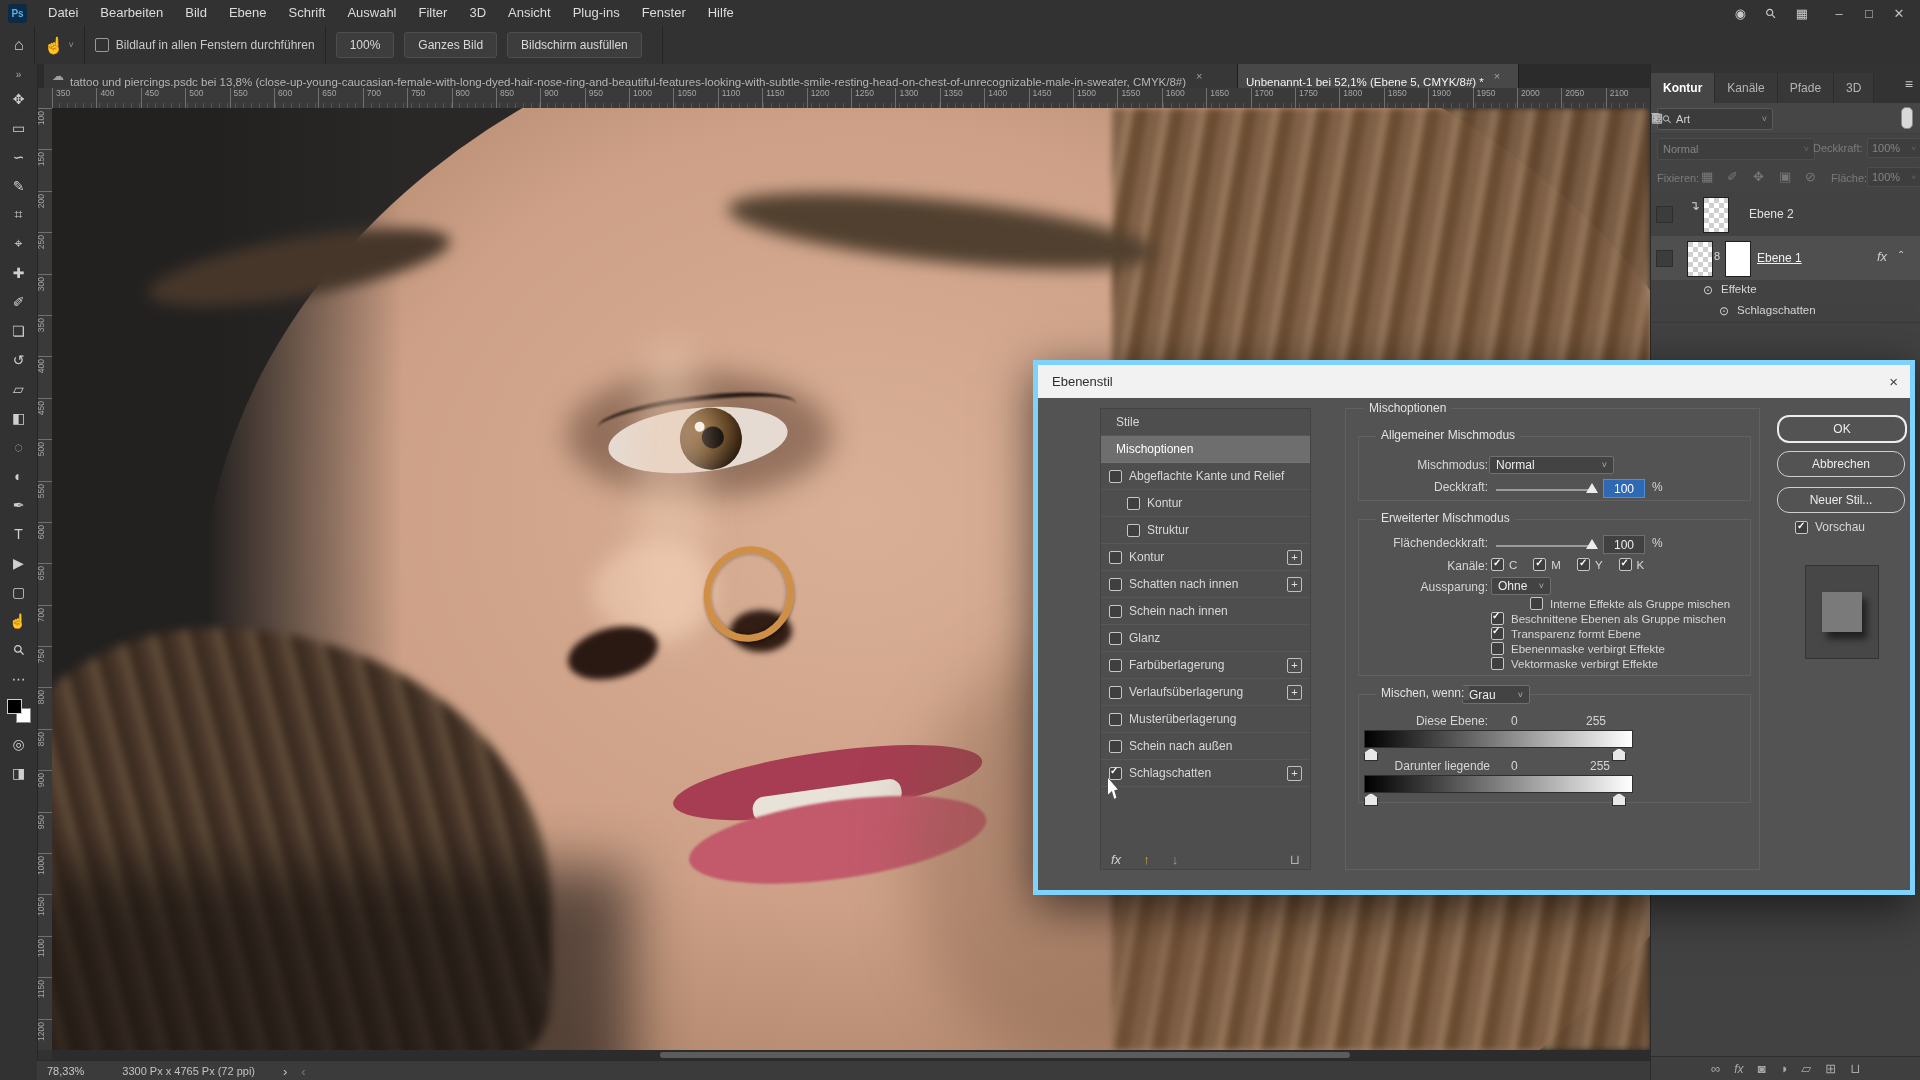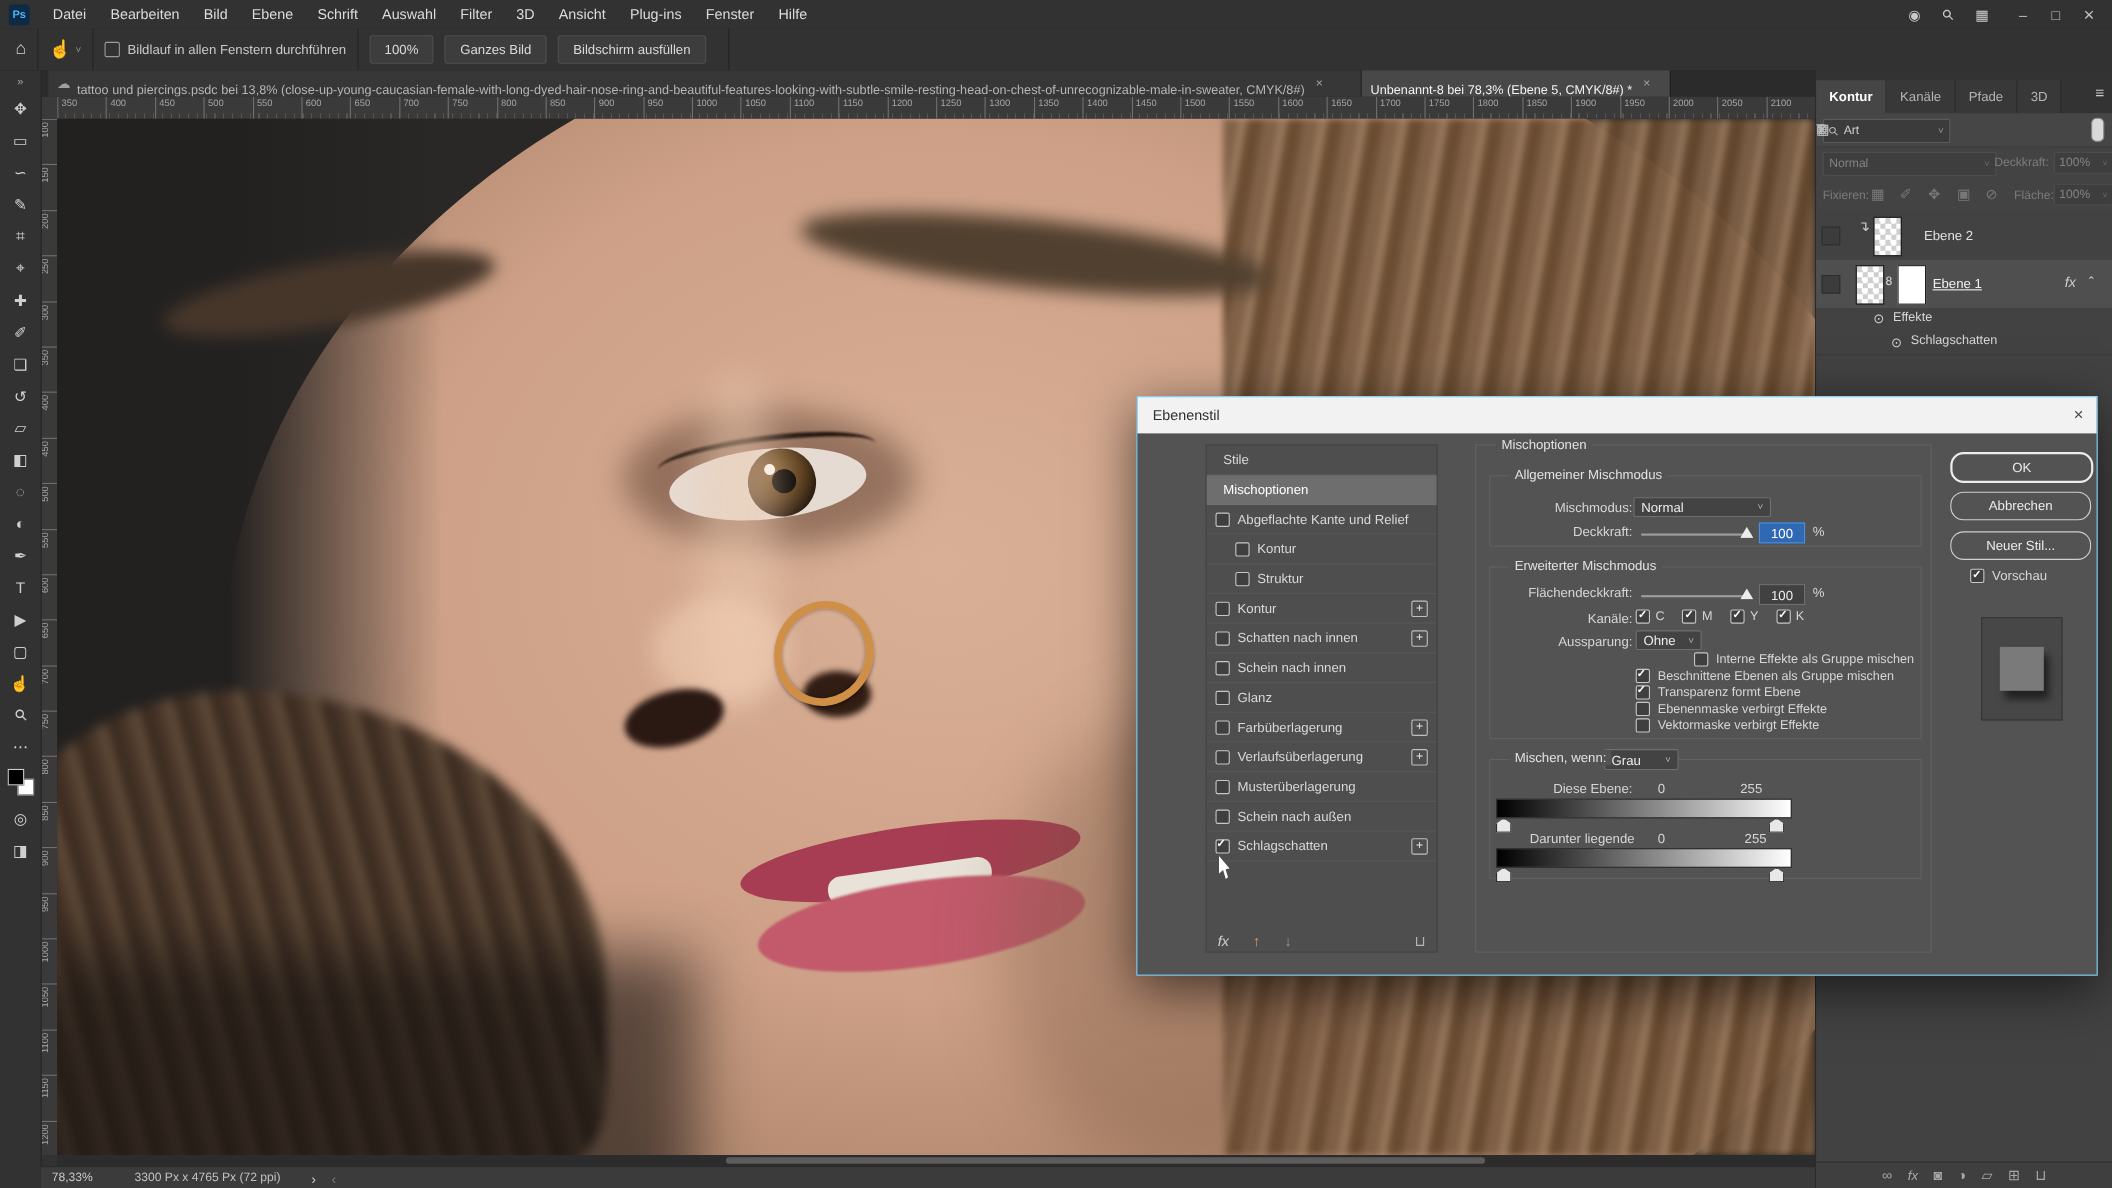--- a/index.html
+++ b/index.html
@@ -71,21 +71,21 @@
   .checker{background:repeating-conic-gradient(#fff 0 25%,#cfcfcf 0 50%) 0 0/10px 10px;border:1px solid #1f1f1f;}
   .lthumb{position:absolute;top:5px;width:24px;height:34px;}
   .lname{position:absolute;top:15px;font-size:12px;color:#e0e0e0;}
   .leye{position:absolute;top:3px;color:#cfcfcf;font-size:12px;}
   .ename{position:absolute;top:3px;font-size:11.5px;color:#d5d5d5;}
   #pfooter{position:absolute;left:0;top:992px;width:270px;height:24px;background:#3f3f3f;border-top:1px solid #2e2e2e;display:flex;align-items:center;padding-left:60px;box-sizing:border-box;gap:14px;}
   #pfooter span{color:#a8a8a8;font-size:13px;}
   #pfooter .fxi{font-style:italic;font-size:12px;}
   .pill{position:absolute;right:8px;top:4px;width:10px;height:20px;border-radius:5px;background:#d9d9d9;border:1px solid #888;}
   
-  #dialog{position:absolute;left:1033px;top:360px;width:872px;height:525px;border:1px solid #7dd3fc;box-shadow:0 12px 45px rgba(0,0,0,.6);background:#535353;z-index:50;}
+  #dialog{position:absolute;left:1033px;top:360px;width:872px;height:525px;border:5px solid #7dd3fc;box-shadow:0 12px 45px rgba(0,0,0,.6);background:#535353;z-index:50;}
   #dlg-title{position:absolute;left:0;top:0;width:100%;height:33px;background:#f2f2f2;display:flex;align-items:center;}
   #dlg-title .t{margin-left:14px;font-size:13px;color:#2e2e2e;}
   #dlg-title .x{margin-left:auto;margin-right:12px;font-size:15px;color:#444;}
   #dlg-body{position:absolute;left:0;top:33px;width:872px;height:492px;}
   #styleslist{position:absolute;left:62px;top:10px;width:211px;height:462px;background:#4e4e4e;border:1px solid #434343;box-sizing:border-box;}
   .sitem{height:26px;display:flex;align-items:center;padding:0 8px;border-bottom:1px solid rgba(255,255,255,.05);font-size:12px;color:#d8d8d8;}
   .sitem.selected{background:#6e6e6e;color:#fff;}
   .sitem.indent{padding-left:26px;}
   .sitem .slabel{margin-left:7px;white-space:nowrap;}
   .sitem .cb{width:11px;height:11px;border:1px solid #c7c7c7;border-radius:2px;background:#3f3f3f;position:relative;flex:none;}
@@ -174,21 +174,21 @@
     <span class="obar-div"></span>
   </div>
 
   <div id="tabstrip">
     <div id="tab1" class="doctab">
       <span class="cloud">☁</span>
       <span class="tx">tattoo und piercings.psdc bei 13,8% (close-up-young-caucasian-female-with-long-dyed-hair-nose-ring-and-beautiful-features-looking-with-subtle-smile-resting-head-on-chest-of-unrecognizable-male-in-sweater, CMYK/8#)</span>
       <span class="x">×</span>
     </div>
     <div id="tab2" class="doctab">
-      <span class="tx">Unbenannt-8 bei 78,3% (Ebene 5, CMYK/8#) *</span>
+      <span class="tx">Unbenannt-1 bei 52,1% (Ebene 5, CMYK/8#) *</span>
       <span class="x">×</span>
     </div>
   </div>
 
   <div id="rcorner"></div>
   <div id="hruler">
 
   <span class="htick">350</span>
       <span class="htick">400</span>
       <span class="htick">450</span>
@@ -647,21 +647,21 @@
               <span>K</span>
             </span>
           </span>
         <span class="rlabel" style="top:171px;">Aussparung:</span>
         <span class="dsel" style="left:145px;top:168px;width:60px;height:18px;">
           <span>Ohne</span>
             <span class="chev">˅</span>
         </span>
         <div id="advchecks">
 
-            <span class="dcheckrow advchk" style="left: 158px; top: 188px; padding-left: 40px;">
+            <span class="dcheckrow advchk" style="left: 144px; top: 188px; padding-left: 40px;">
               <span class="cbx"></span>
               <span>Interne Effekte als Gruppe mischen</span>
             </span>
 
             <span class="dcheckrow advchk" style="left: 145px; top: 203px;">
               <span class="cbx">
                 <span class="chk" style="position:absolute;left:0;top:-3px;font-size:10px;font-weight:bold;color:#fff;">✓</span>
               </span>
               <span>Beschnittene Ebenen als Gruppe mischen</span>
             </span>

